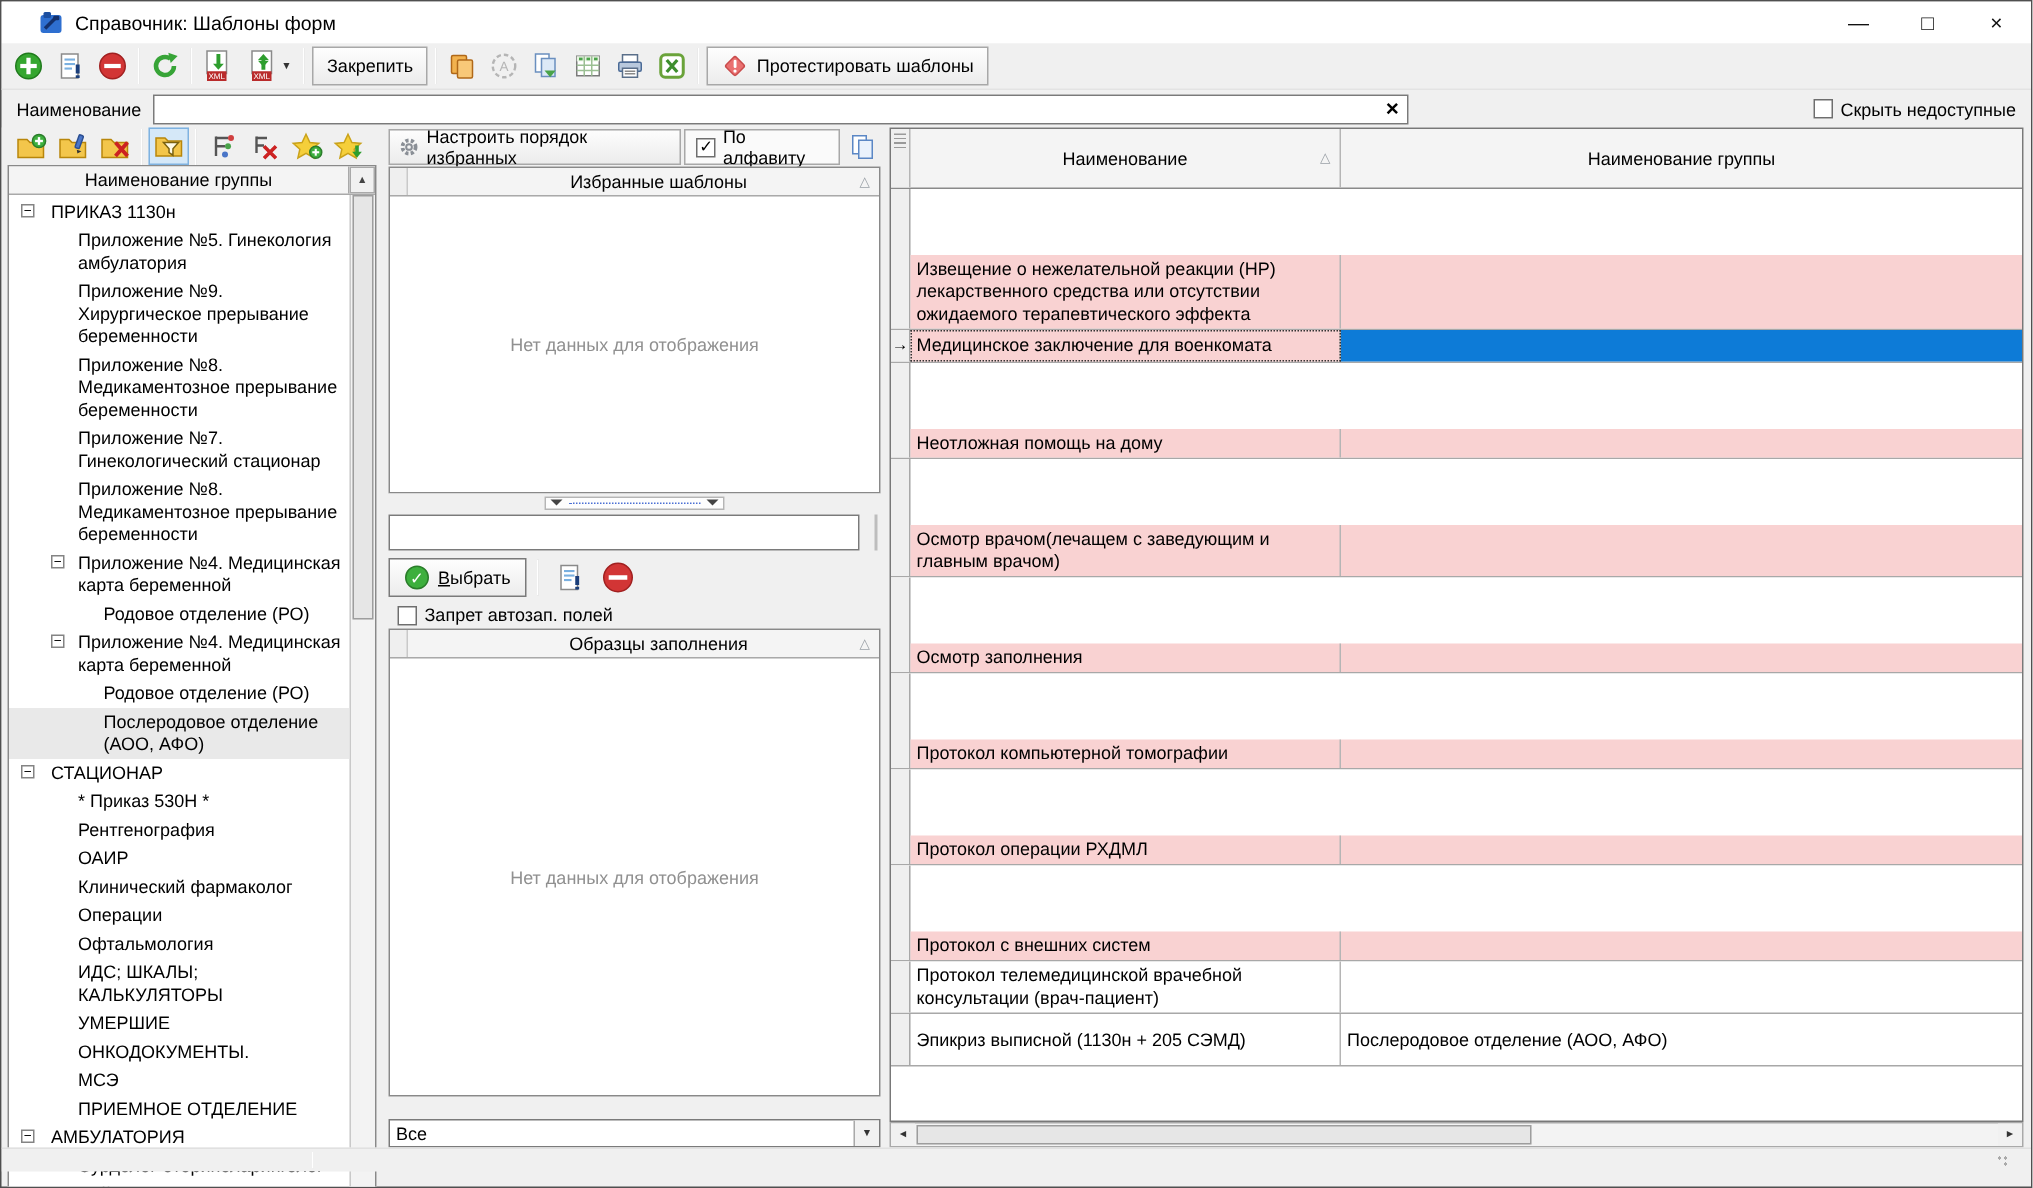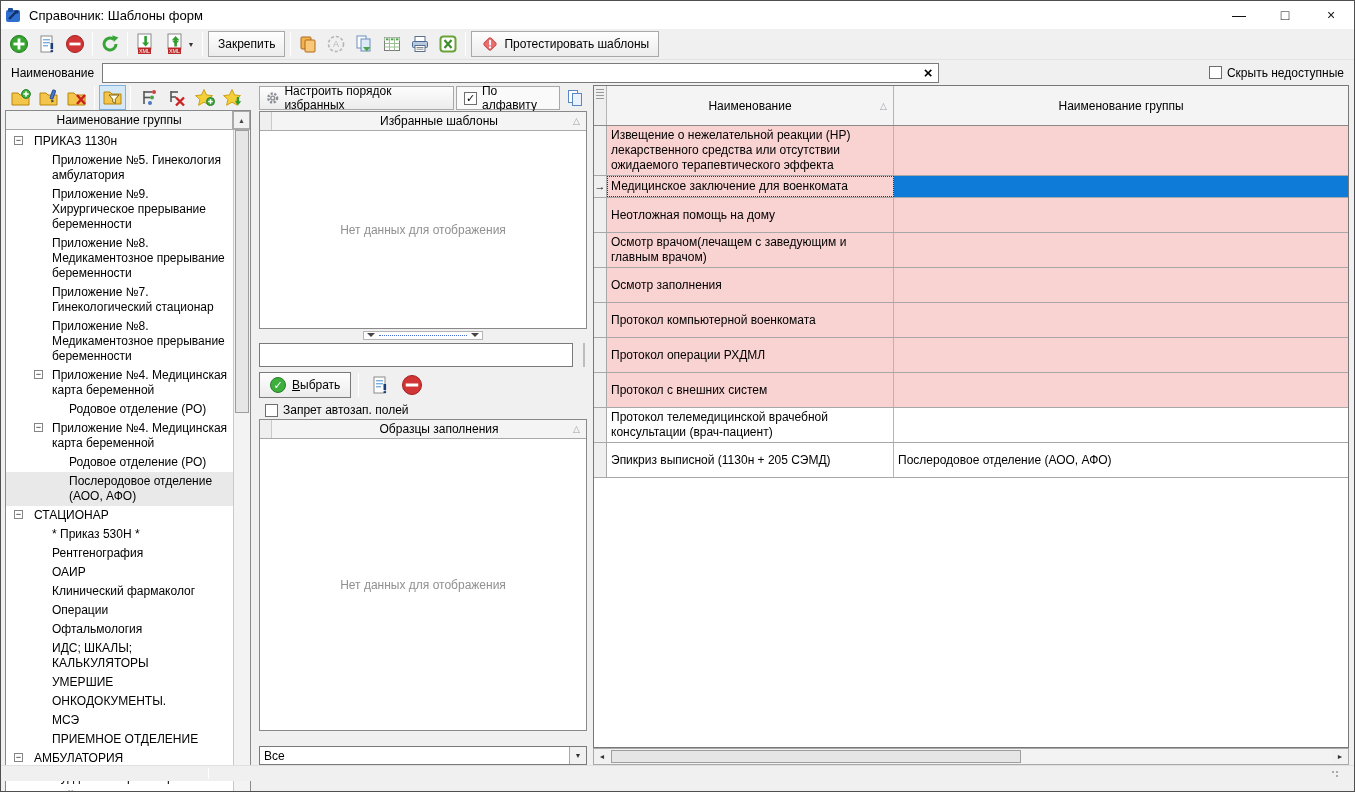--- a/index.html
+++ b/index.html
@@ -1,19 +1,19 @@
 <!DOCTYPE html>
 <html><head>
 <meta charset="utf-8">
 <style>
   html,body{margin:0;padding:0;background:#cfcfcf;}
   *{box-sizing:border-box;font-family:"Liberation Sans","DejaVu Sans",sans-serif;}
   .win{position:relative;width:1355px;height:792px;background:#f0f0f0;border:1px solid #4f4f4f;overflow:hidden;}
   
-  .titlebar{position:absolute;left:0;top:0;right:0;height:28px;background:#fff;display:flex;align-items:center;padding-left:3px;}
+  .titlebar{position:absolute;left:0;top:0;right:0;height:28px;background:#fff;display:flex;align-items:center;padding-left:24px;}
   .appicon{width:18px;height:18px;margin-right:7px;display:inline-flex;}
   .title{font-size:13px;color:#000;}
   .wbtns{margin-left:auto;display:flex;height:100%;}
   .wbtn{width:46px;height:100%;display:flex;align-items:center;justify-content:center;font-size:14px;color:#111;cursor:default;}
   
   .toolbar{position:absolute;left:0;top:28px;right:0;height:31px;background:#f0f0f0;display:flex;align-items:center;padding:0 4px;border-bottom:1px solid #e3e3e3;}
   .tbtn{width:28px;height:26px;display:flex;align-items:center;justify-content:center;border:1px solid transparent;}
   .tsep{width:1px;height:24px;background:#b9b9b9;border-right:1px solid #fff;margin:0 3px;}
   .txtbtn{height:26px;display:flex;align-items:center;gap:5px;padding:0 9px;font-size:12px;background:linear-gradient(#fefefe,#ececec);border:1px solid #a8a8a8;margin:0 2px;}
   .caret{font-size:7px;color:#333;margin-left:2px;}
@@ -84,21 +84,21 @@
   .tablebox{position:absolute;left:0;top:0;right:0;bottom:17px;background:#fff;border:1px solid #787878;overflow:hidden;}
   .thead{display:grid;grid-template-columns:13px 287px 1fr;height:40px;background:#f4f4f4;border-bottom:1px solid #8a8a8a;}
   .hcell{position:relative;display:flex;align-items:center;justify-content:center;font-size:12px;border-right:1px solid #b5b5b5;}
   .hcell:last-child{border-right:none;}
   .hind{display:flex;align-items:flex-start;justify-content:center;padding-top:3px;background:#efefef;}
   .indicon{width:8px;height:10px;background:repeating-linear-gradient(#9a9a9a 0 1px,transparent 1px 3px);}
   .trow{display:grid;grid-template-columns:13px 287px 1fr;border-bottom:1px solid #a8a8a8;background:#fff;min-height:35px;}
   .cell{padding:2px 4px;display:flex;align-items:center;font-size:12px;line-height:15px;}
   .cind{background:#efefef;border-right:1px solid #a8a8a8;padding:0;justify-content:center;}
   .cname{border-right:1px solid #b5b5b5;}
-  .trow.pink .cname,.trow.pink .cgroup{background:#f9d2d2;}
+  .trow.pink .cname,.trow.pink .cgroup{background:#f9d2d2;margin-top:44px;}
   .trow.selected{min-height:22px;}
   .trow.selected .cname{background:#f9d2d2;outline:1px dotted #333;outline-offset:-1px;}
   .trow.selected .cgroup{background:#0d7bd7;}
   .rarrow{font-size:11px;color:#000;}
   .hscroll{position:absolute;left:0;right:0;bottom:0;height:17px;background:#f3f3f3;border:1px solid #a9a9a9;display:flex;align-items:center;}
   .harr{width:16px;height:15px;display:flex;align-items:center;justify-content:center;font-size:7px;color:#333;background:#f1f1f1;}
   .hthumb{width:410px;height:13px;background:#e6e6e6;border:1px solid #9d9d9d;margin-left:1px;}
   .htrack{flex:1;}
   
   .statusbar{position:absolute;left:0;top:764px;right:0;height:16px;background:#f0f0f0;border-top:1px solid #e0e0e0;}
@@ -487,21 +487,21 @@
               <div class="cell cname">Осмотр врачом(лечащем с заведующим и главным врачом)</div>
               <div class="cell cgroup"></div>
             </div>
             <div class="trow pink">
               <div class="cell cind"></div>
               <div class="cell cname">Осмотр заполнения</div>
               <div class="cell cgroup"></div>
             </div>
             <div class="trow pink">
               <div class="cell cind"></div>
-              <div class="cell cname">Протокол компьютерной военкомата</div>
+              <div class="cell cname">Протокол компьютерной томографии</div>
               <div class="cell cgroup"></div>
             </div>
             <div class="trow pink">
               <div class="cell cind"></div>
               <div class="cell cname">Протокол операции РХДМЛ</div>
               <div class="cell cgroup"></div>
             </div>
             <div class="trow pink">
               <div class="cell cind"></div>
               <div class="cell cname">Протокол с внешних систем</div>

